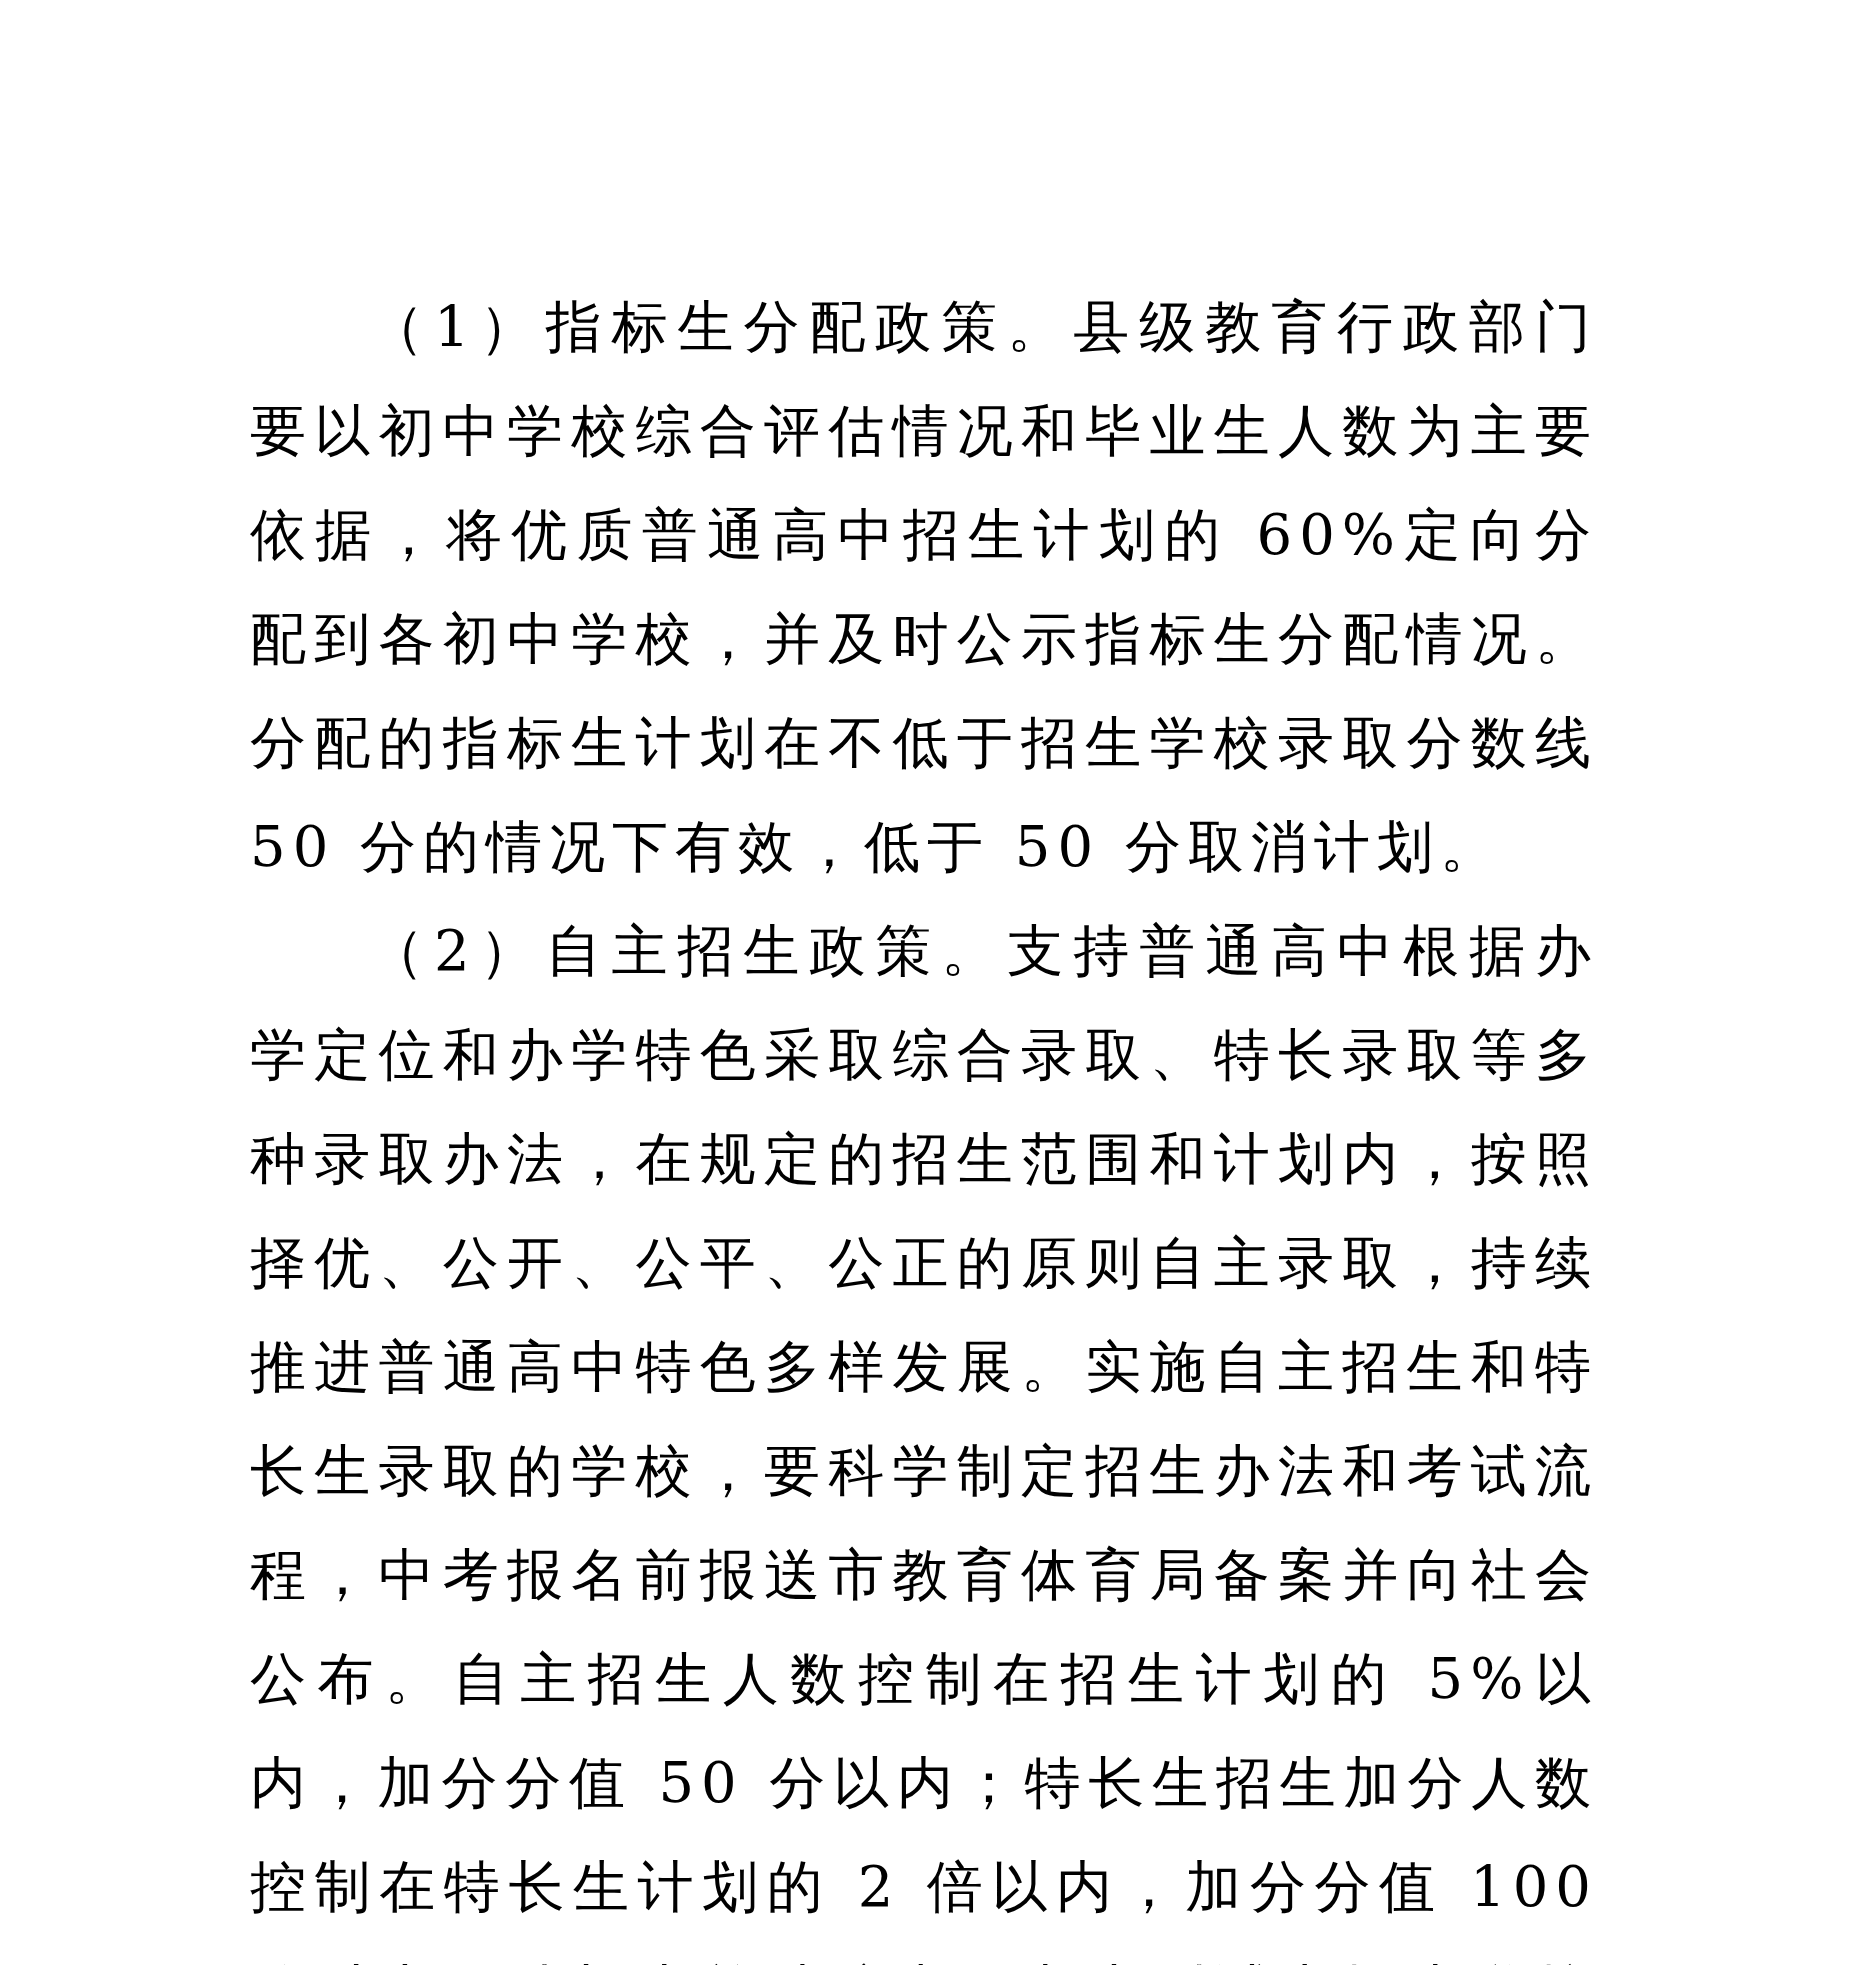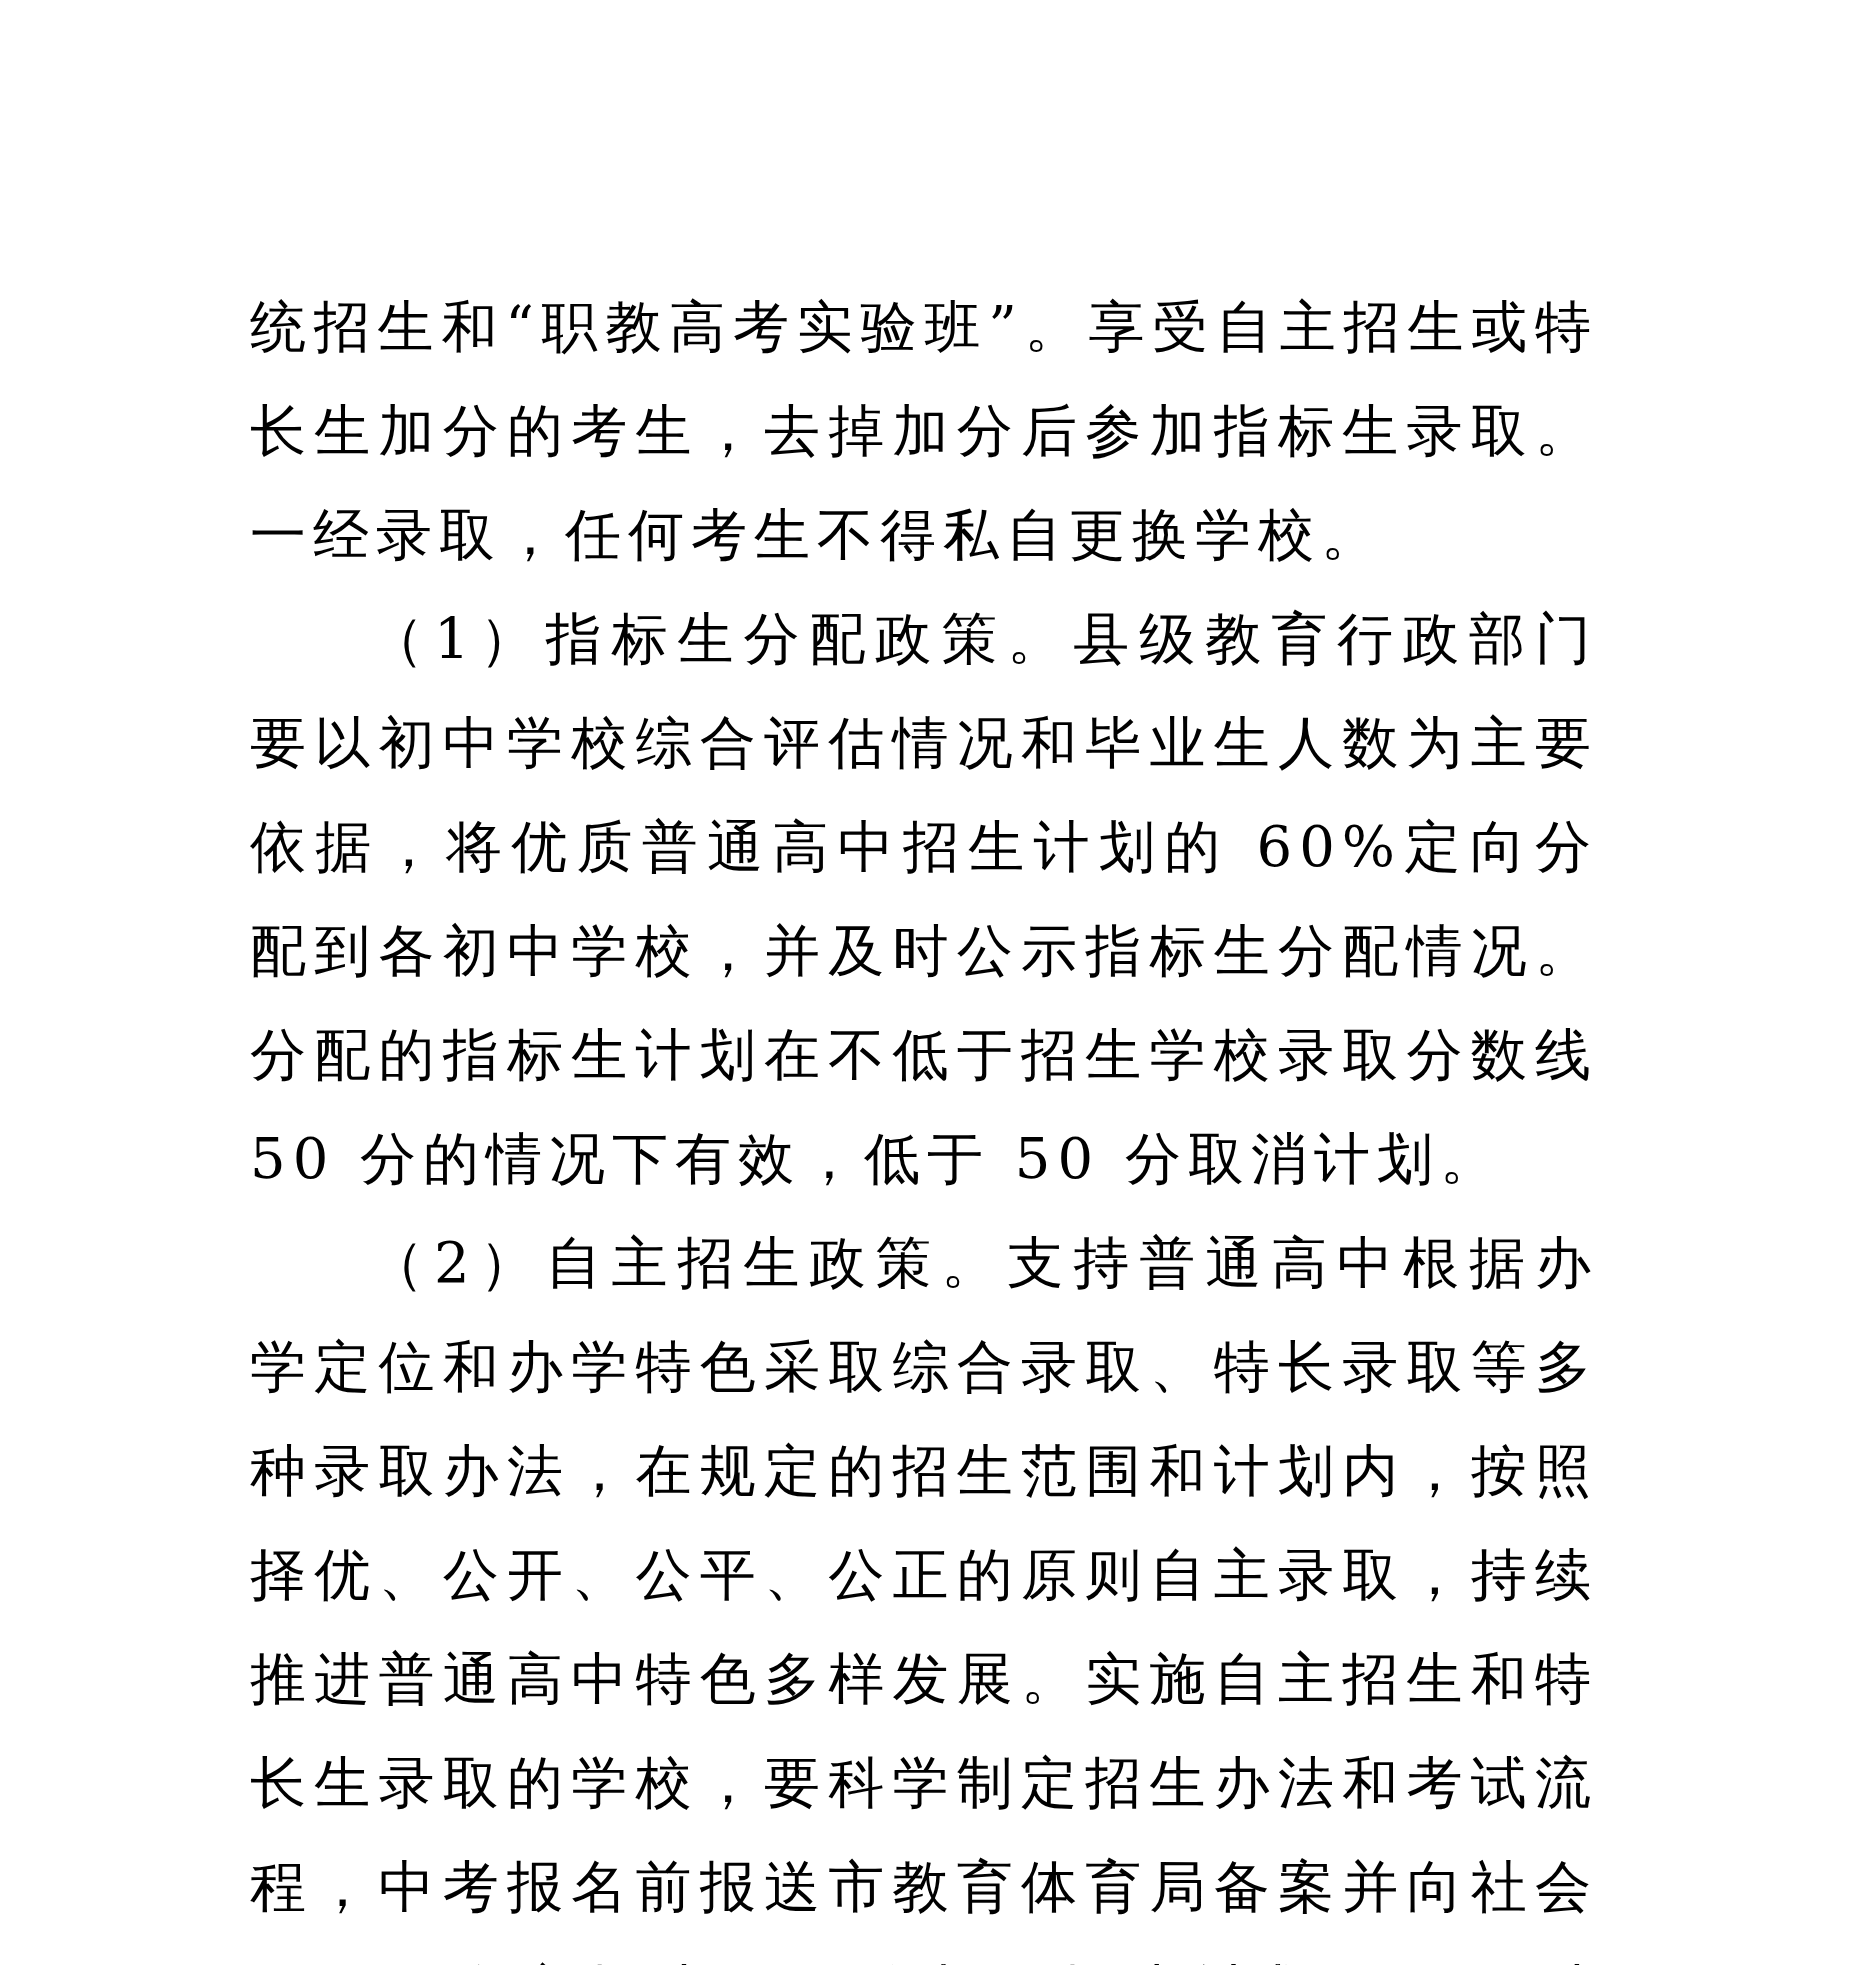--- a/index.html
+++ b/index.html
@@ -20,20 +20,19 @@
       text-align: justify;
     }
     .para { margin: 0; padding: 0; }
     .para.indent { text-indent: 118px; }
   </style>
 </head>
 <body>
 
 <div class="page">
   <div class="content">
-    <p class="para">统招生和“职教高考实验班”。享受自主招生或特长生加分的考生，去掉加分后参加指标生录取。一经录取，任何考生不得私自更换学校。</p>
     <p class="para indent">（1）指标生分配政策。县级教育行政部门要以初中学校综合评估情况和毕业生人数为主要依据，将优质普通高中招生计划的 60%定向分配到各初中学校，并及时公示指标生分配情况。分配的指标生计划在不低于招生学校录取分数线 50 分的情况下有效，低于 50 分取消计划。</p>
     <p class="para indent">（2）自主招生政策。支持普通高中根据办学定位和办学特色采取综合录取、特长录取等多种录取办法，在规定的招生范围和计划内，按照择优、公开、公平、公正的原则自主录取，持续推进普通高中特色多样发展。实施自主招生和特长生录取的学校，要科学制定招生办法和考试流程，中考报名前报送市教育体育局备案并向社会公布。自主招生人数控制在招生计划的 5%以内，加分分值 50 分以内；特长生招生加分人数控制在特长生计划的 2 倍以内，加分分值 100 分以内，特长生单独编班。考生测试由招生学校在初中学业水平考试结束后组织实施。各学校要严格按照既定办法和程序开展测试工作，并及时公布加分结果，考试过程性材料由学校存档。</p>
 
   </div>
 
 </div>
 
 
 </body></html>

